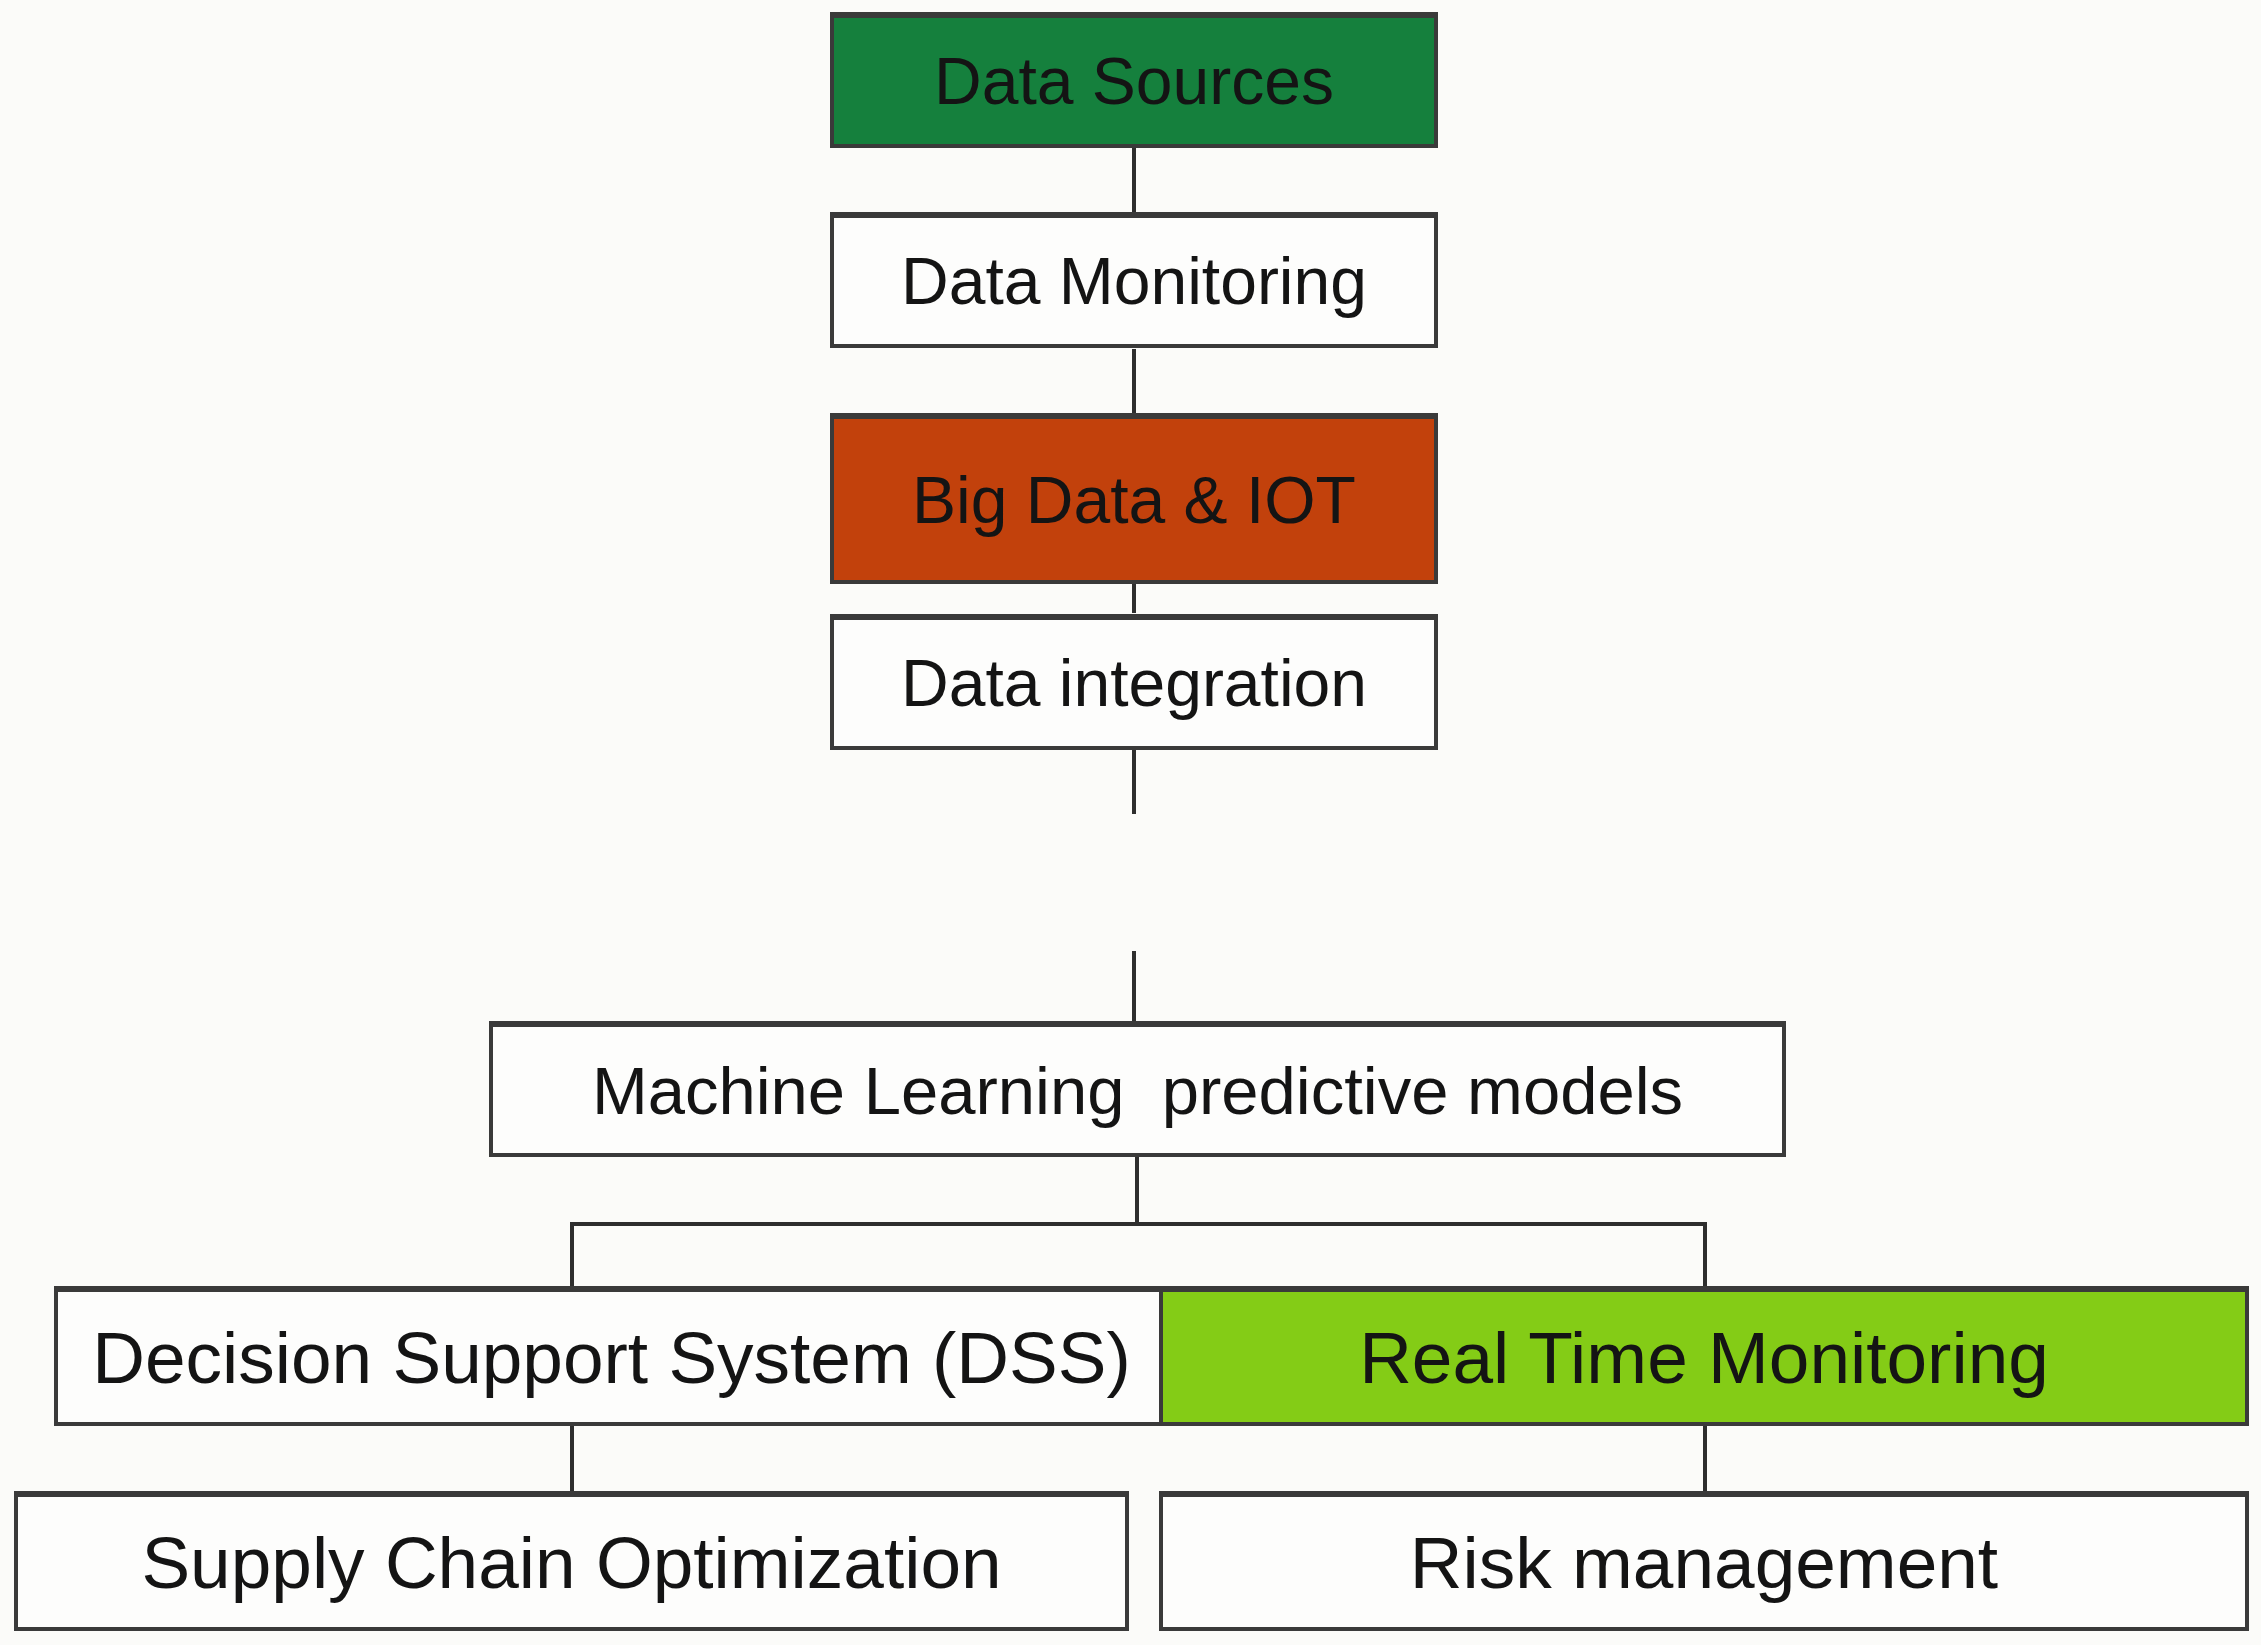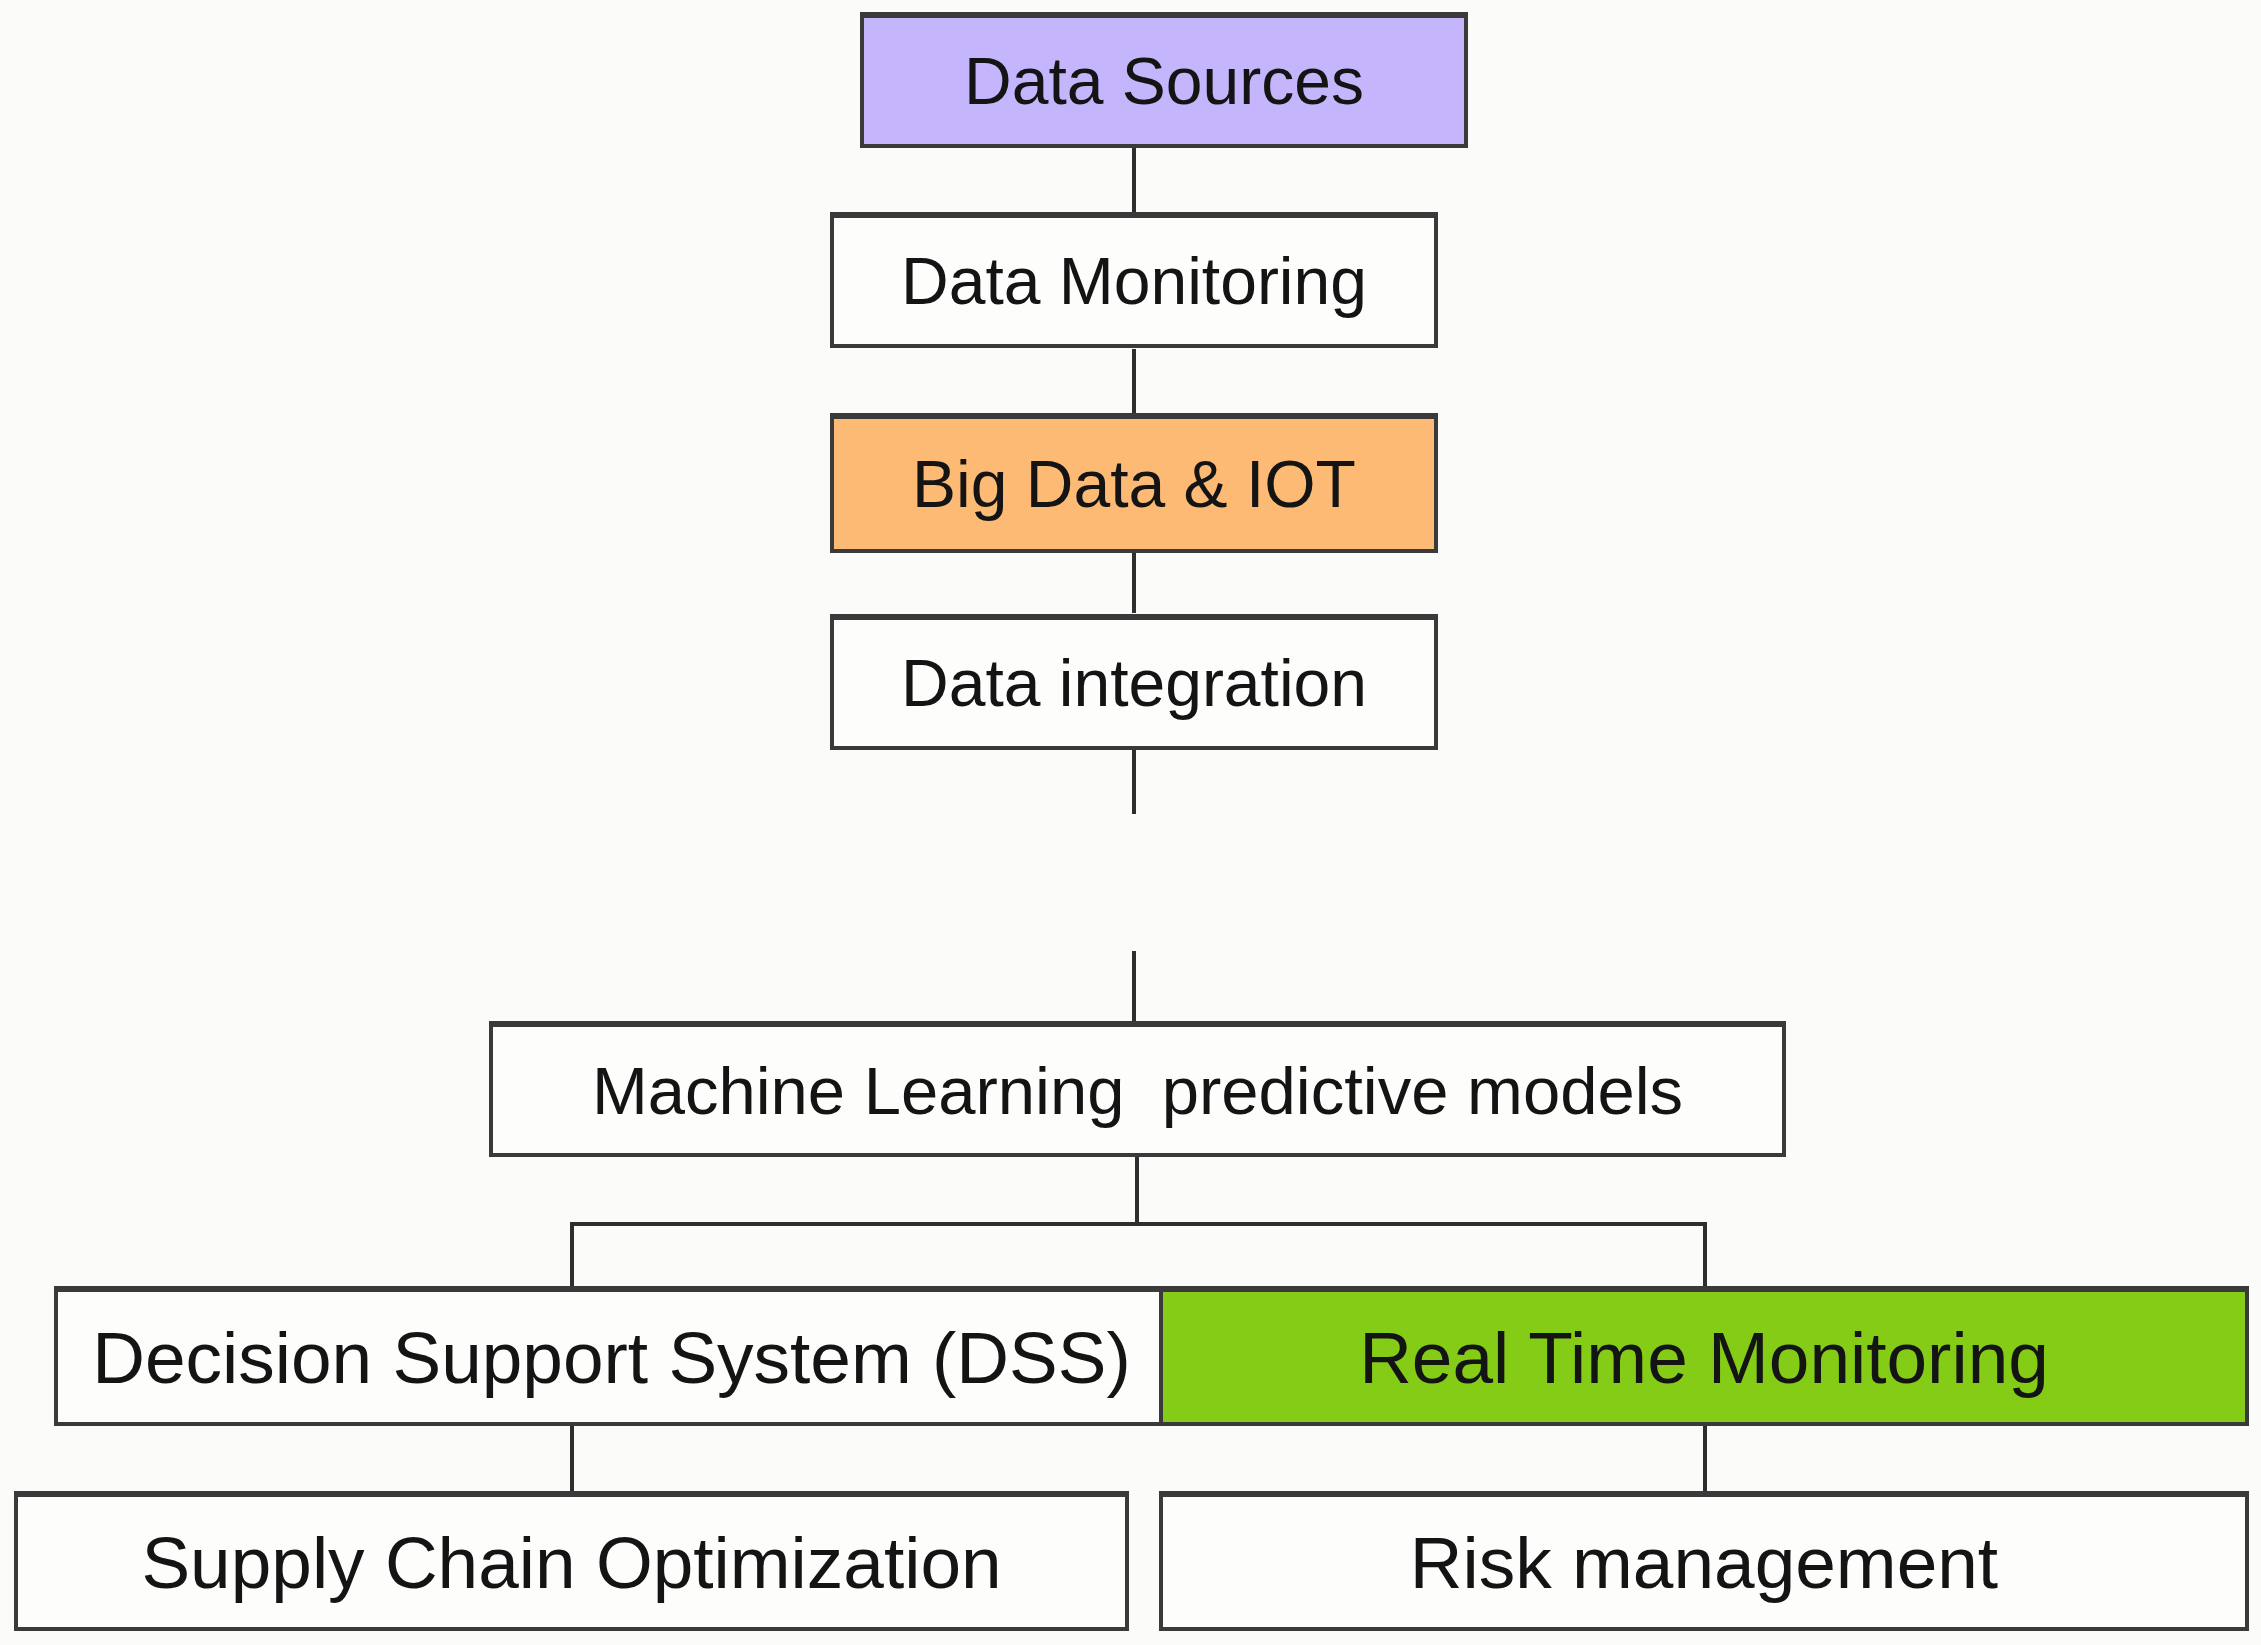--- a/index.html
+++ b/index.html
@@ -45,23 +45,23 @@
     <div class="connector" style="left: 1132px; top: 349px; width: 3.5px; height: 64px; background: rgb(46, 46, 46);"></div>
     <div class="connector" style="left: 1132px; top: 549px; width: 3.5px; height: 64px; background: rgb(46, 46, 46);"></div>
     <div class="connector" style="left: 1132px; top: 750px; width: 3.5px; height: 64px; background: rgb(46, 46, 46);"></div>
     <div class="connector" style="left: 1132px; top: 951px; width: 3.5px; height: 70px; background: rgb(46, 46, 46);"></div>
     <div class="connector" style="left: 1135px; top: 1157px; width: 3.5px; height: 66px; background: rgb(46, 46, 46);"></div>
     <div class="connector" style="left: 570px; top: 1222px; width: 1137px; height: 3.5px; background: rgb(46, 46, 46);"></div>
     <div class="connector" style="left: 570px; top: 1223px; width: 3.5px; height: 63px; background: rgb(46, 46, 46);"></div>
     <div class="connector" style="left: 1703px; top: 1223px; width: 3.5px; height: 63px; background: rgb(46, 46, 46);"></div>
     <div class="connector" style="left: 570px; top: 1426px; width: 3.5px; height: 65px; background: rgb(46, 46, 46);"></div>
     <div class="connector" style="left: 1703px; top: 1426px; width: 3.5px; height: 65px; background: rgb(46, 46, 46);"></div>
-    <div class="node" style="left: 860px; top: 12px; width: 608px; height: 136px; font-size: 66px; background: #c4b5fd; border-color: rgb(58, 58, 58); color: rgb(20, 20, 20);"><span>Data Sources</span></div>
+    <div class="node" style="left: 830px; top: 12px; width: 608px; height: 136px; font-size: 66px; background: #15803d; border-color: rgb(58, 58, 58); color: rgb(20, 20, 20);"><span>Data Sources</span></div>
     <div class="node" style="left: 830px; top: 212px; width: 608px; height: 136px; font-size: 66px; background: rgb(253, 253, 252); border-color: rgb(58, 58, 58); color: rgb(20, 20, 20);"><span>Data Monitoring</span></div>
-    <div class="node" style="left: 830px; top: 413px; width: 608px; height: 140px; font-size: 66px; background: #fdba74; border-color: rgb(58, 58, 58); color: rgb(20, 20, 20);"><span>Big Data &amp; IOT</span></div>
+    <div class="node" style="left: 830px; top: 413px; width: 608px; height: 171px; font-size: 66px; background: #c2410c; border-color: rgb(58, 58, 58); color: rgb(20, 20, 20);"><span>Big Data &amp; IOT</span></div>
     <div class="node" style="left: 830px; top: 614px; width: 608px; height: 136px; font-size: 66px; background: rgb(253, 253, 252); border-color: rgb(58, 58, 58); color: rgb(20, 20, 20);"><span>Data integration</span></div>
     <div class="node" style="left: 489px; top: 1021px; width: 1297px; height: 136px; font-size: 67px; background: rgb(253, 253, 252); border-color: rgb(58, 58, 58); color: rgb(20, 20, 20);"><span>Machine Learning  predictive models</span></div>
     <div class="node" style="left: 14px; top: 1286px; width: 1115px; height: 140px; font-size: 73px; background: rgb(253, 253, 252); border-color: rgb(58, 58, 58); color: rgb(20, 20, 20); margin-left: 40px;"><span>Decision Support System (DSS)</span></div>
     <div class="node" style="left: 1159px; top: 1286px; width: 1090px; height: 140px; font-size: 73px; background: #84cc16; border-color: rgb(58, 58, 58); color: rgb(20, 20, 20);"><span>Real Time Monitoring</span></div>
     <div class="node" style="left: 14px; top: 1491px; width: 1115px; height: 140px; font-size: 73px; background: rgb(253, 253, 252); border-color: rgb(58, 58, 58); color: rgb(20, 20, 20);"><span>Supply Chain Optimization</span></div>
     <div class="node" style="left: 1159px; top: 1491px; width: 1090px; height: 140px; font-size: 73px; background: rgb(253, 253, 252); border-color: rgb(58, 58, 58); color: rgb(20, 20, 20);"><span>Risk management</span></div>
   </div>
 
 
 </body></html>

